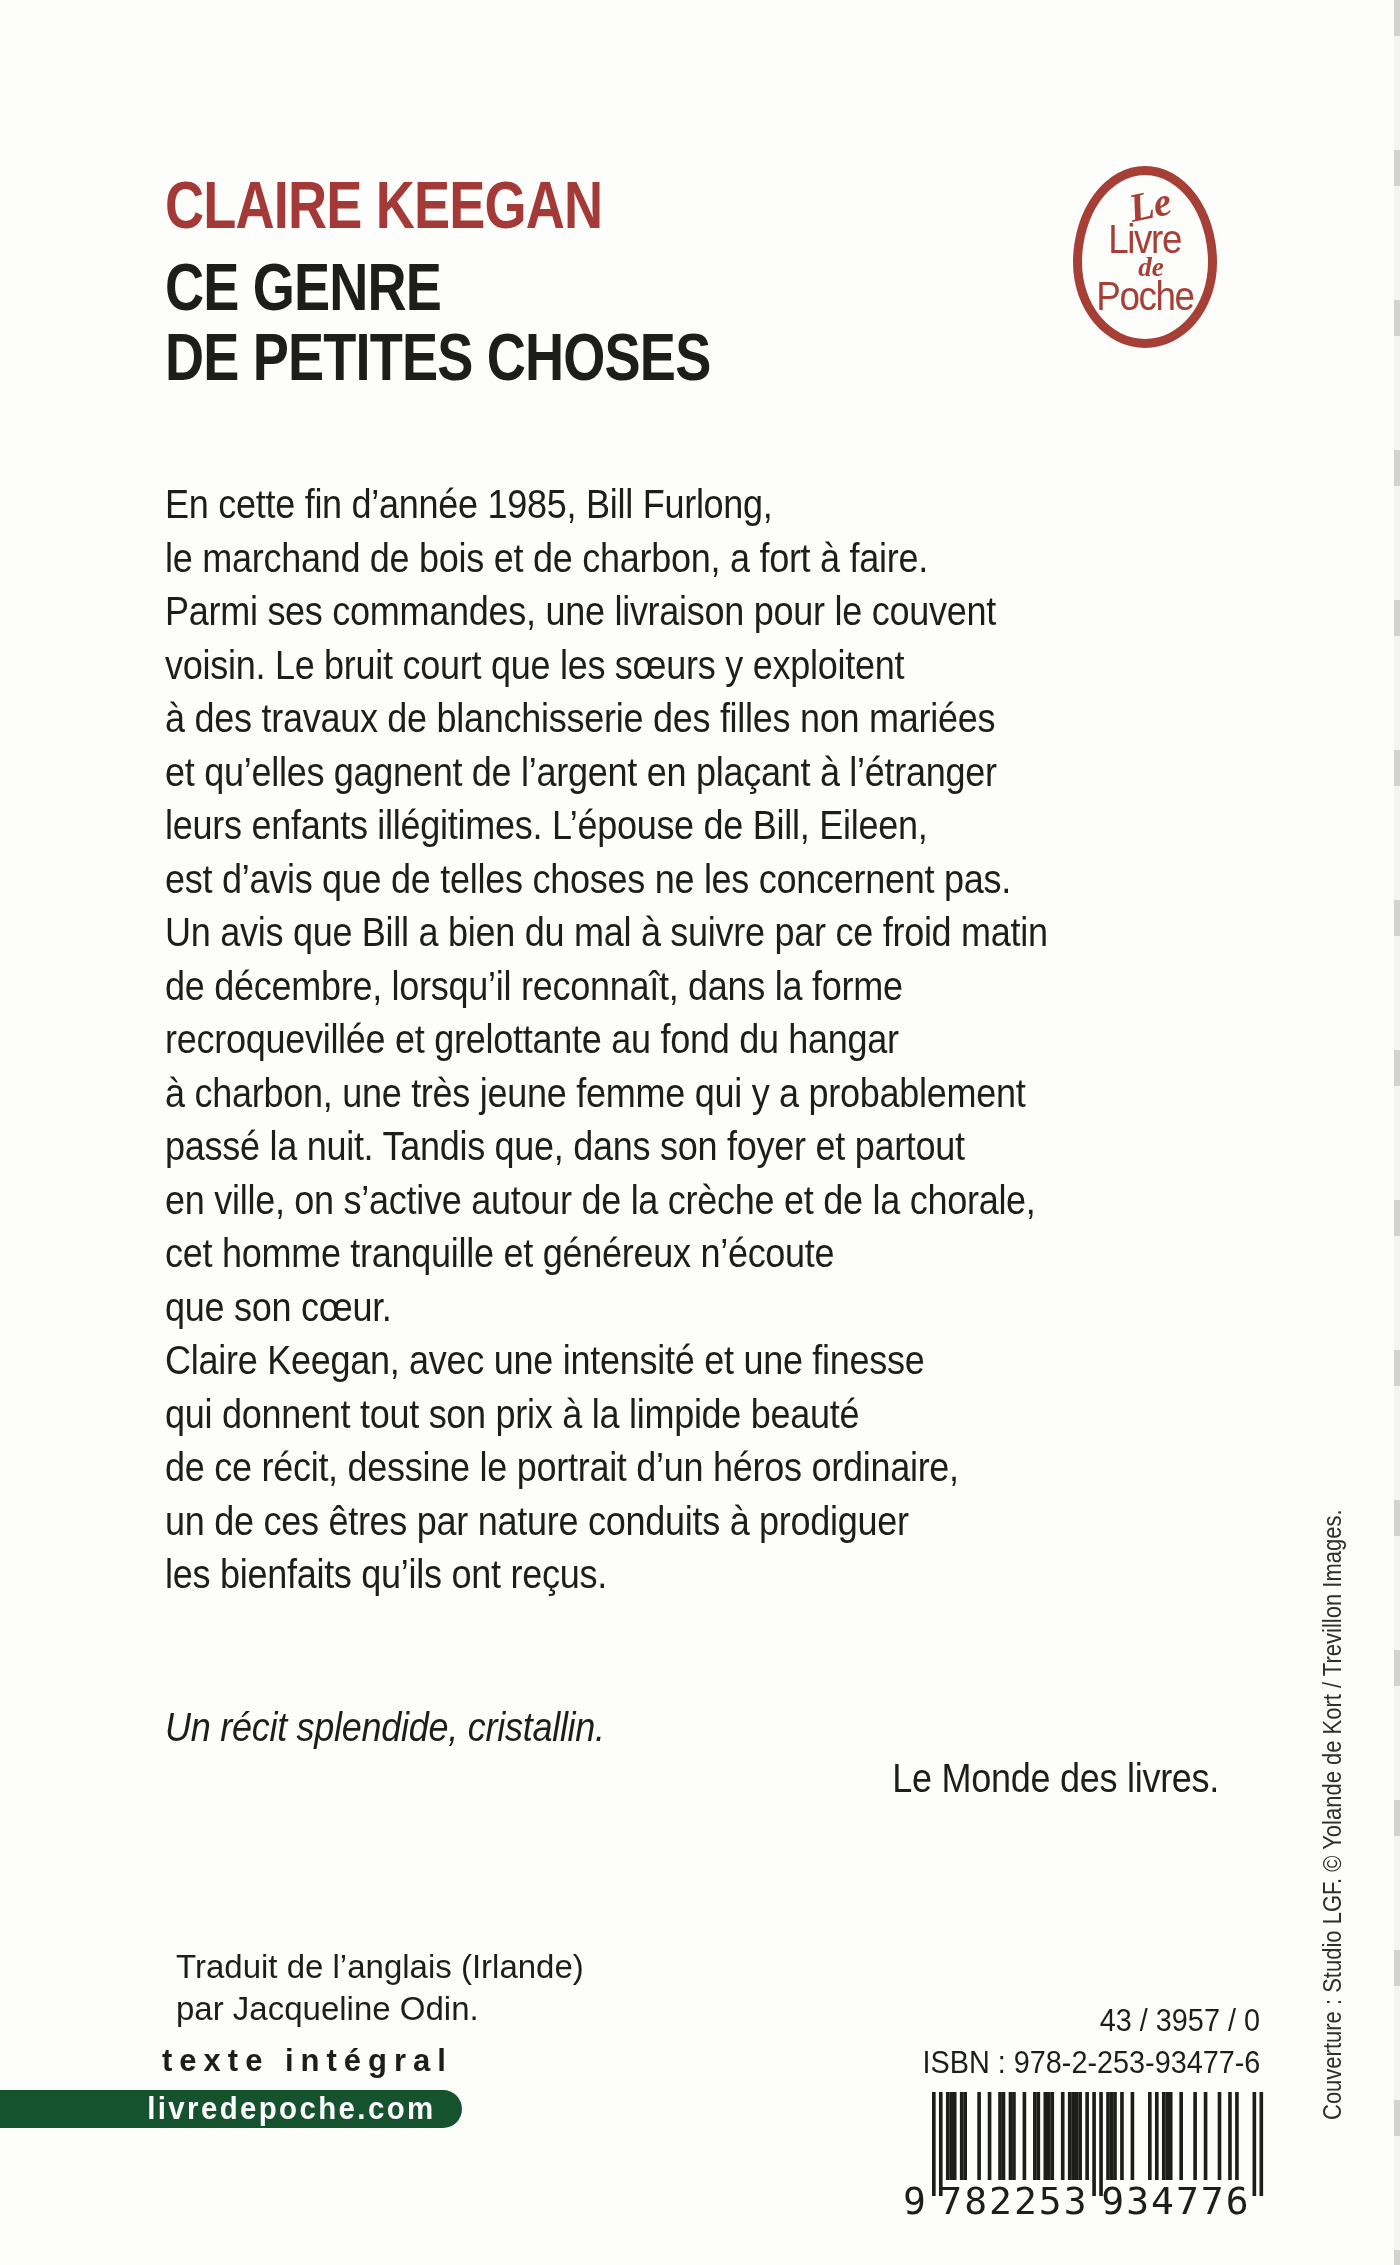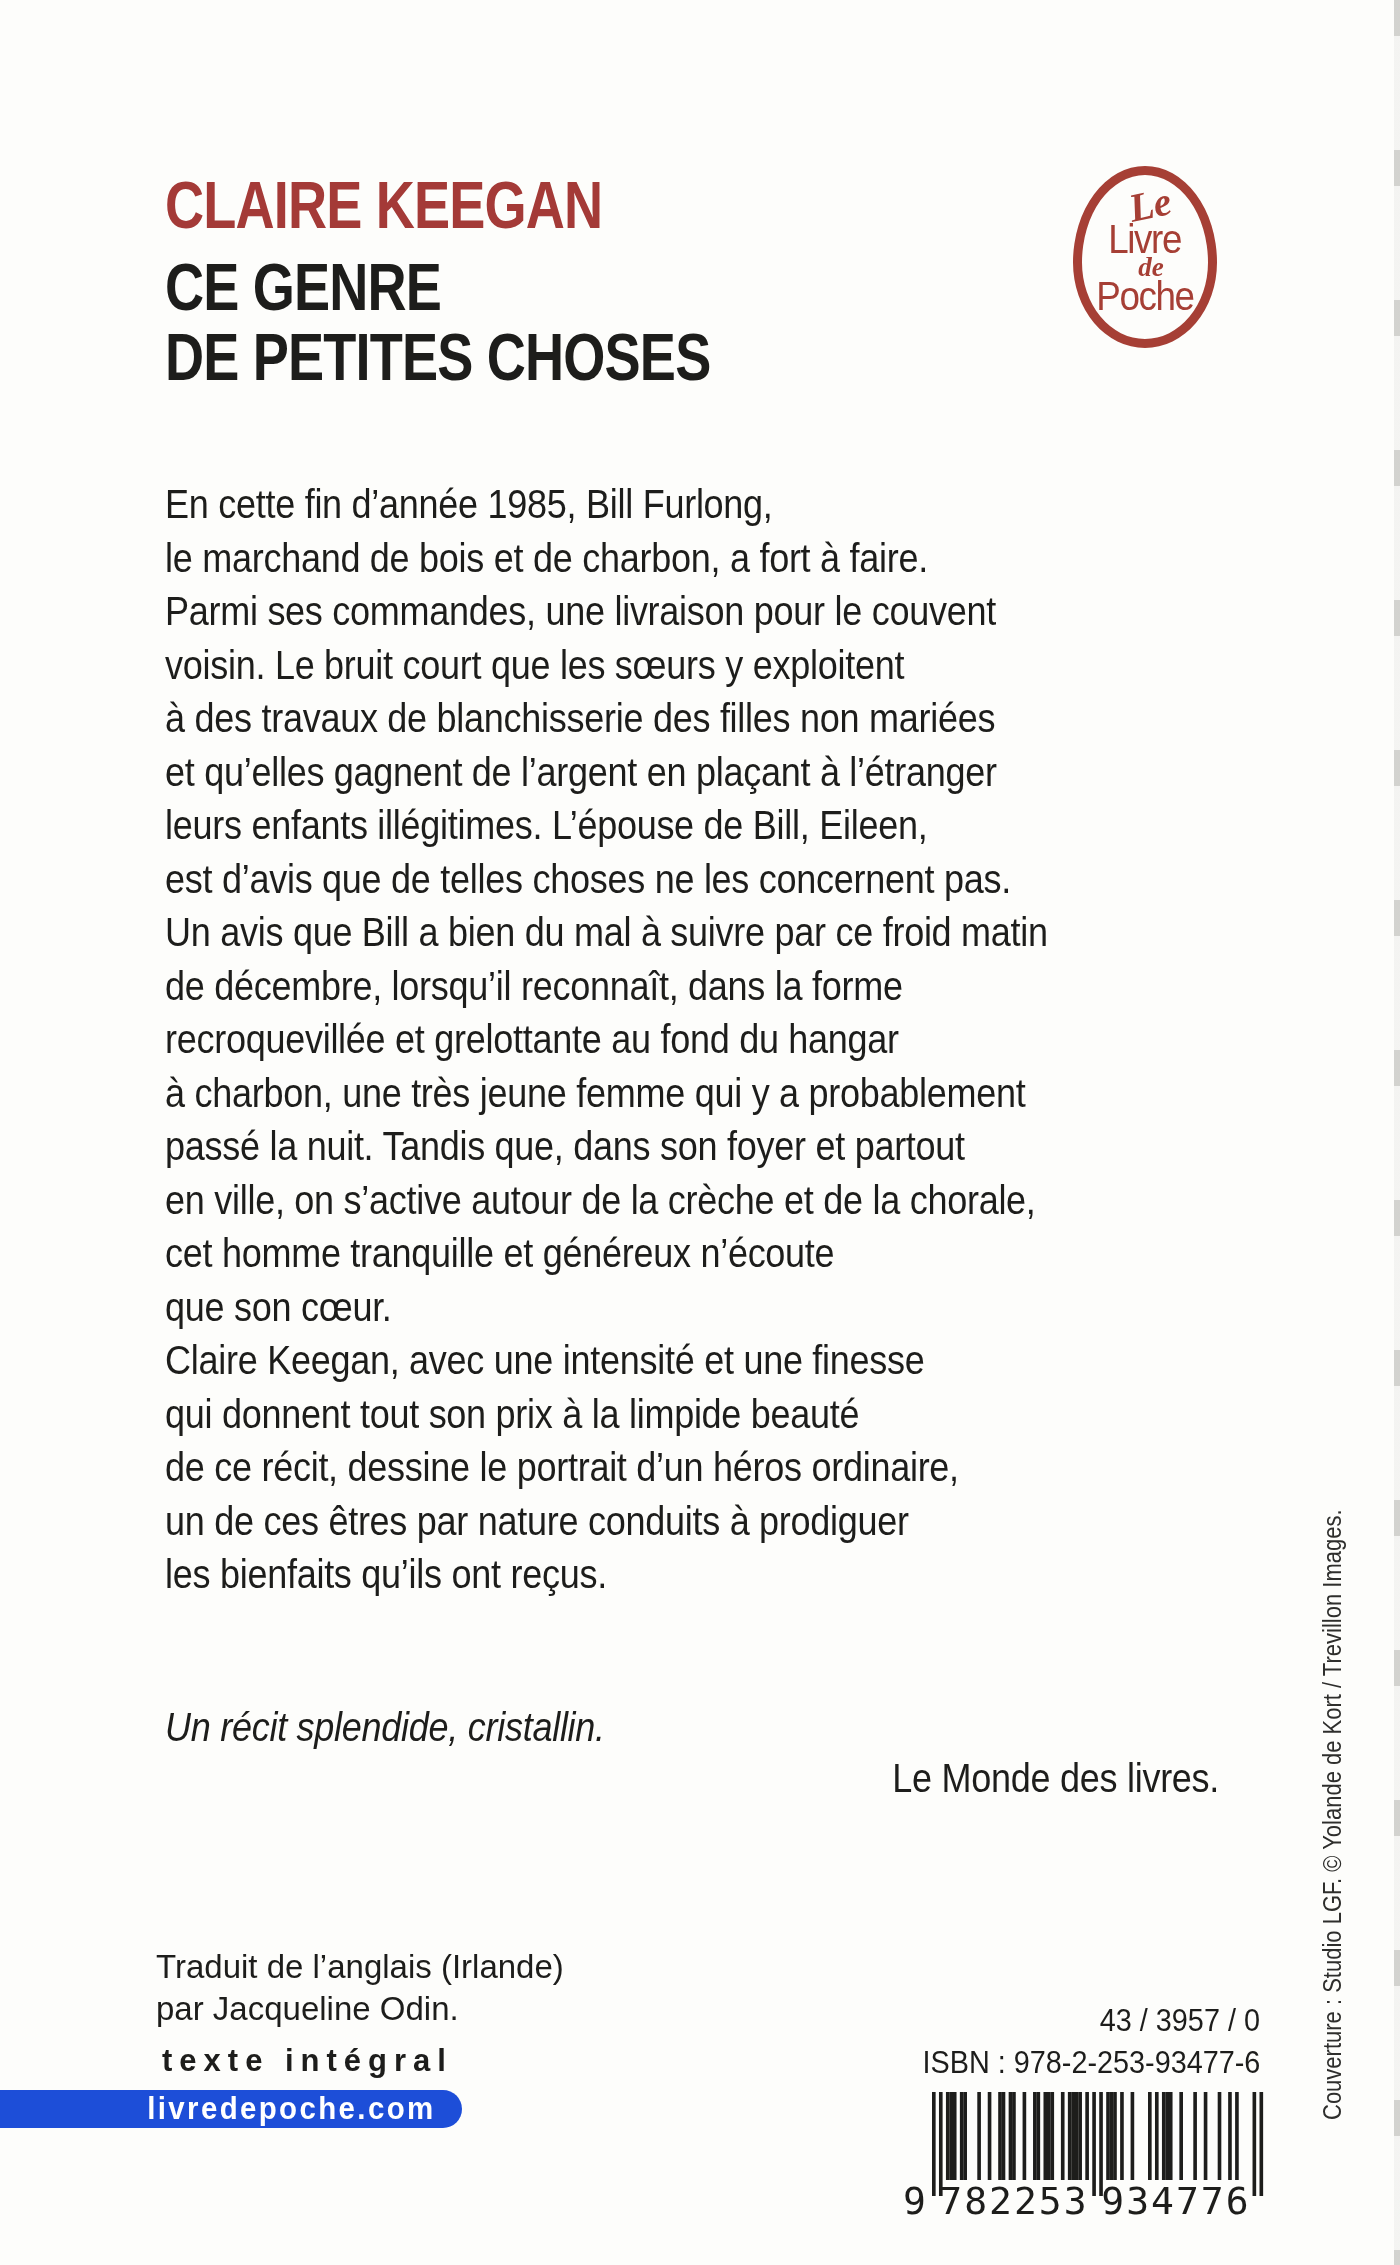--- a/index.html
+++ b/index.html
@@ -44,24 +44,24 @@
   .synopsis{
     left:165px;top:478px;width:1330px;font-size:40px;line-height:53.5px;
     letter-spacing:-0.3px;white-space:pre-line;
   }
 
   
   .quote{left:165px;top:1705px;font-size:40px;font-style:italic;letter-spacing:-0.3px;white-space:nowrap;}
   .quote-source{right:181px;top:1756px;font-size:40px;letter-spacing:-0.3px;white-space:nowrap;text-align:right;}
 
   
-  .translation{left:156px;top:1946px;font-size:33px;line-height:41.5px;white-space:pre-line;}
+  .translation{left:176px;top:1946px;font-size:33px;line-height:41.5px;white-space:pre-line;}
   .texte-integral{left:162px;top:2043px;font-size:31px;font-weight:bold;letter-spacing:7px;white-space:nowrap;}
   .site-banner{
-    left:0;top:2090px;width:462px;height:38px;background:#1d4ed8;
+    left:0;top:2090px;width:462px;height:38px;background:#14532d;
     border-radius:0 20px 20px 0;text-align:right;box-sizing:border-box;padding-right:26px;
   }
   .site-banner span{
     color:#ffffff;font-size:31px;font-weight:bold;letter-spacing:2.5px;line-height:38px;
     display:inline-block;transform:scaleX(0.95);transform-origin:100% 0;white-space:nowrap;
   }
 
   
   .print-code{right:140px;top:2002px;font-size:32px;white-space:nowrap;text-align:right;}
   .isbn{right:140px;top:2044px;font-size:32px;white-space:nowrap;text-align:right;}

